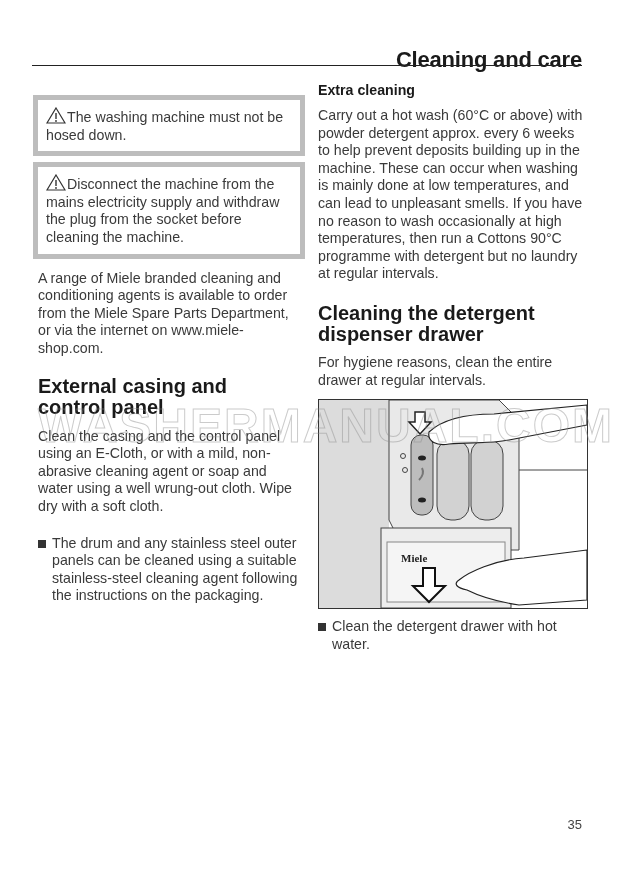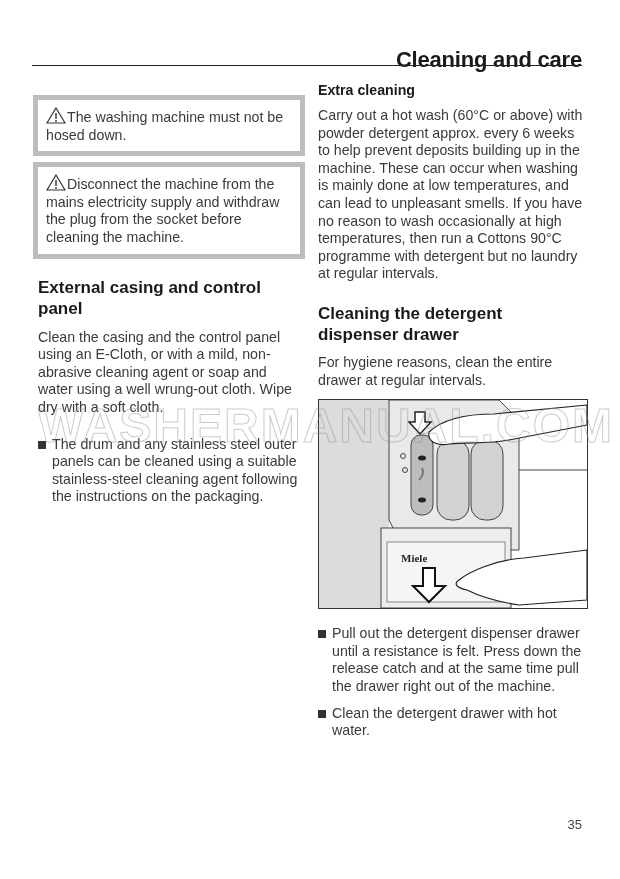--- a/index.html
+++ b/index.html
@@ -20,21 +20,21 @@
   .col-right { left: 318px; width: 268px; }
 
   .p { font-size: 14.2px; line-height: 17.6px; color: #3a3a3a; margin: 0; }
   .warn {
     border: 5px solid #bdbdbd; padding: 7px 6px 7px 8px;
     margin-left: -5px; margin-right: -5px;
   }
   .warn .p { color: #3a3a3a; }
   .tri { display: inline-block; width: 20px; height: 17px; vertical-align: -2px; margin-right: 1px; }
   h2 {
-    font-size: 17px; line-height: 21px; font-weight: bold; color: #1a1a1a; margin: 0;
+    font-size: 20px; line-height: 21px; font-weight: bold; color: #1a1a1a; margin: 0;
   }
   h3 { font-size: 14.2px; line-height: 18px; font-weight: bold; color: #1a1a1a; margin: 0; }
   .bullet { position: relative; padding-left: 14px; }
   .bullet .sq {
     position: absolute; left: 0; top: 5px; width: 8px; height: 8px; background: #333;
   }
 
   .figure {
     width: 268px; height: 208px; border: 1px solid #333; position: relative; overflow: hidden;
     background: #5eead4;
@@ -70,20 +70,21 @@
   <div class="warn" style="margin-top:6px;">
     <p class="p">
       <svg class="tri" viewBox="0 0 20 17">
           <path d="M10 1 L19 16 L1 16 Z" fill="none" stroke="#333" stroke-width="1.2"></path>
           <line x1="10" y1="6" x2="10" y2="12" stroke="#333" stroke-width="1.4"></line>
           <circle cx="10" cy="14" r="0.9" fill="#333"></circle>
         </svg><span>Disconnect the machine from the mains electricity supply and withdraw the plug from the socket before cleaning the machine.</span>
     </p>
   </div>
 
+  <p class="p" style="margin-top:11px;">A range of Miele branded cleaning and conditioning agents is available to order from the Miele Spare Parts Department, or via the internet on www.miele-shop.com.</p>
 
   <h2 style="margin-top:18px;">External casing and control panel</h2>
 
   <p class="p" style="margin-top:10px;">Clean the casing and the control panel using an E-Cloth, or with a mild, non-abrasive cleaning agent or soap and water using a well wrung-out cloth. Wipe dry with a soft cloth.</p>
 
   <div class="bullet" style="margin-top:19px;">
     <span class="sq"></span>
     <p class="p">The drum and any stainless steel outer panels can be cleaned using a suitable stainless-steel cleaning agent following the instructions on the packaging.</p>
   </div>
 
@@ -122,24 +123,20 @@
       <rect x="62" y="128" width="130" height="80" fill="#ededed" stroke="#444"></rect>
       <rect x="68" y="142" width="118" height="60" fill="#f5f5f5" stroke="#888"></rect>
       <text x="82" y="162" font-family="Liberation Serif, serif" font-weight="bold" font-size="11" fill="#222">Miele</text>
 
       <path d="M104 168 h12 v18 h10 l-16 16 l-16 -16 h10 z" fill="#fff" stroke="#111" stroke-width="2"></path>
 
       <path d="M140 180 C150 172, 175 160, 205 158 L268 150 L268 200 L200 205 C180 202, 160 196, 148 190 C138 188, 134 184, 140 180 Z" fill="#fff" stroke="#222" stroke-width="1.2"></path>
     </svg>
   </div>
 
-  <div class="bullet" style="margin-top:16px;">
-    <span class="sq"></span>
-    <p class="p">Pull out the detergent dispenser drawer until a resistance is felt. Press down the release catch and at the same time pull the drawer right out of the machine.</p>
-  </div>
   <div class="bullet" style="margin-top:9px;">
     <span class="sq"></span>
     <p class="p">Clean the detergent drawer with hot water.</p>
   </div>
 </div>
 
 <div class="watermark">WASHERMANUAL.COM</div>
 
 <div class="page-number">35</div>
 

